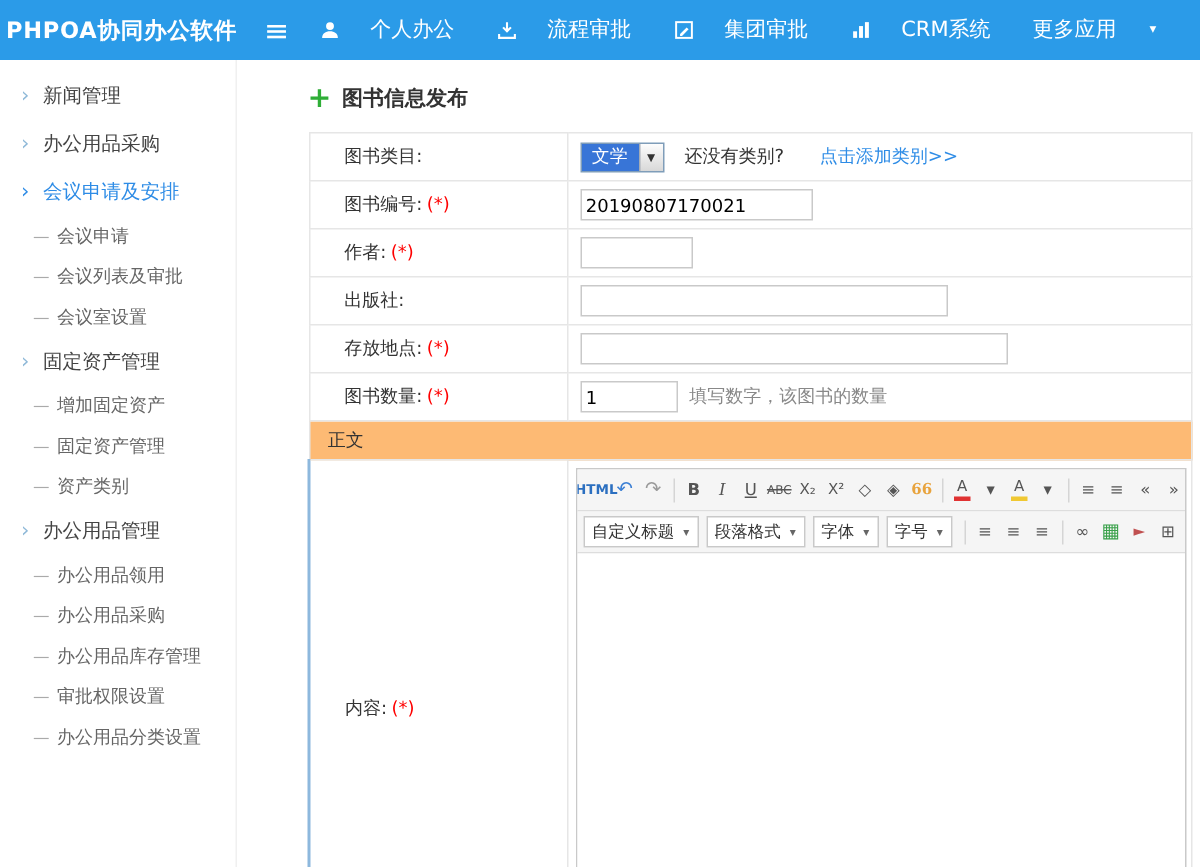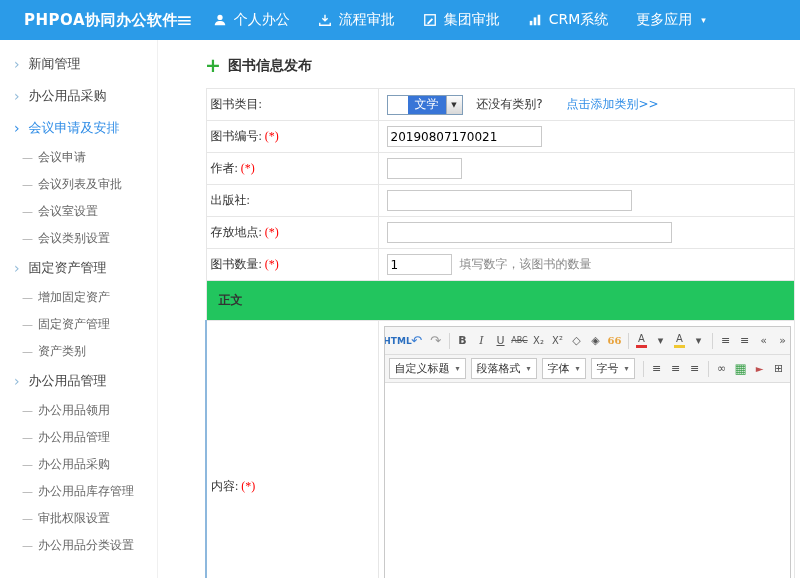--- a/index.html
+++ b/index.html
@@ -1,24 +1,24 @@
 <!DOCTYPE html>
 <html style="--topbar: #2b9be8; --accent: #2e8ce6; --link: #2e8ce6; --required: #fe0000; --active-sub: #6db9f0; --plus: #2fae37; --quote-orange: #e8a33d;"><head>
 <meta charset="utf-8">
 <style>
   * { margin:0; padding:0; box-sizing:border-box; }
   html,body { width:800px; height:578px; overflow:hidden; background:#fff;
               font-family:"DejaVu Sans","Liberation Sans",sans-serif; }
 
   
   .topbar { height:40px; background:var(--topbar,#2b9be8); display:flex; align-items:center; color:#fff; }
-  .logo   { width:168px; font-size:15px; font-weight:bold; padding-left:24px; letter-spacing:.5px; white-space:nowrap; }
+  .logo   { width:168px; font-size:15px; font-weight:bold; padding-left:4px; letter-spacing:.5px; white-space:nowrap; }
   .hamburger { font-size:20px; margin:0 20px 0 8px; cursor:pointer; line-height:1; }
   .nav    { display:flex; align-items:center; gap:28px; font-size:14px; }
-  .nav-item { display:flex; align-items:center; gap:7px; color:#fff; cursor:pointer; white-space:nowrap; }
+  .nav-item { display:flex; align-items:center; gap:20px; color:#fff; cursor:pointer; white-space:nowrap; }
   .nav-item svg { display:block; }
   .nav-caret { font-size:9px; margin-left:2px; }
 
   
   .layout { display:flex; height:538px; }
 
   
   .sidebar { width:158px; border-right:1px solid #f0f0f0; padding-top:8px; overflow:hidden; flex:0 0 158px; }
   .side-group { display:flex; align-items:center; gap:9px; padding:7px 0 7px 14px; font-size:13px; color:#444; cursor:pointer; white-space:nowrap; }
   .side-group .chev { color:#8fb9d8; font-size:14px; line-height:1; }
@@ -26,34 +26,34 @@
   .side-sub { padding:5px 0 5px 22px; font-size:12px; color:#666; cursor:pointer; white-space:nowrap; }
   .side-sub .dash { color:#aaa; margin-right:5px; font-size:11px; }
 
   
   main { flex:1; padding:16px 5px 0 47px; overflow:hidden; }
   .page-title { display:flex; align-items:center; gap:7px; font-size:14px; font-weight:bold; color:#333; margin-bottom:13px; }
   .plus { color:var(--plus,#2fae37); font-size:19px; font-weight:bold; line-height:1; }
 
   table.form { border-collapse:collapse; width:590px; font-size:12px; table-layout:fixed; }
   table.form td { border:1px solid #e6e6e6; }
-  td.lbl { width:172px; padding-left:4px; color:#333; height:32px; background:#fff;font-family:Liberation Serif, serif; }
+  td.lbl { width:172px; padding-left:23px; color:#333; height:32px; background:#fff; }
   em.req { color:var(--required,#fe0000); font-style:normal; margin-left:3px; }
   td.fld { padding:4px 8px; }
   input.txt { height:21px; border:1px solid #c9c9c9; font-size:12px; padding:0 3px; font-family:inherit; vertical-align:middle; }
   .w65{width:65px}.w75{width:75px}.w155{width:155px}.w245{width:245px}.w285{width:285px}
   .hint { color:#888; margin-left:8px; font-size:12px; }
   a.addlink { color:var(--link,#2e8ce6); text-decoration:none; font-size:12px; margin-left:20px; cursor:pointer; }
   .cat-hint { color:#333; margin-left:10px; font-size:12px; }
 
   .select-box { display:inline-flex; border:1px solid #7f9db9; height:20px; align-items:stretch; vertical-align:middle; cursor:pointer; background:#fff; }
-  .select-box .val { background:#3875d7; color:#fff; padding:0 7px; font-size:12px; display:flex; align-items:center;margin-left:20px; }
+  .select-box .val { background:#3875d7; color:#fff; padding:0 7px; font-size:12px; display:flex; align-items:center; }
   .select-box .arrow { width:16px; background:linear-gradient(#fdfdfd,#d8d8d8); border-left:1px solid #a5acb5; font-size:7px; display:flex; align-items:center; justify-content:center; color:#333; }
 
-  tr.section td { background:#22c55e; height:40px; padding-left:12px; font-weight:bold; color:#333; font-size:12px; }
+  tr.section td { background:#fdba74; height:26px; padding-left:12px; font-weight:normal; color:#333; font-size:12px; }
   tr.content { height:330px; }
   tr.content td.lbl { vertical-align:middle; border-left:2px solid #8db8dd; }
   tr.content td.fld { vertical-align:top; padding:5px; }
 
   
   .editor { width:407px; border:1px solid #c9c9c9; background:#fff; }
   .toolbar { background:#f5f5f5; border-bottom:1px solid #ddd; padding:3px 4px; display:flex; align-items:center; gap:1px; height:28px; overflow:hidden; white-space:nowrap; }
   .tbtn { min-width:18px; height:20px; display:inline-flex; align-items:center; justify-content:center; font-size:11px; color:#555; cursor:pointer; border:1px solid transparent; border-radius:2px; }
   .tbtn.html { color:#2b6fc0; font-size:9px; font-weight:bold; }
   .tbtn.undo { color:#3b7fd4; font-size:13px; }
@@ -140,36 +140,34 @@
       <span>办公用品采购</span>
     </div>
 
     <div class="side-group active">
       <span class="chev">›</span>
       <span>会议申请及安排</span>
     </div>
     <div class="side-sub"><span class="dash">—</span><span>会议申请</span></div>
     <div class="side-sub"><span class="dash">—</span><span>会议列表及审批</span></div>
     <div class="side-sub"><span class="dash">—</span><span>会议室设置</span></div>
-    <div class="side-sub"><span class="dash">—</span><span>会议类别设置</span></div>
 
     <div class="side-group">
       <span class="chev">›</span>
       <span>固定资产管理</span>
     </div>
     <div class="side-sub"><span class="dash">—</span><span>增加固定资产</span></div>
     <div class="side-sub"><span class="dash">—</span><span>固定资产管理</span></div>
     <div class="side-sub"><span class="dash">—</span><span>资产类别</span></div>
 
     <div class="side-group">
       <span class="chev">›</span>
       <span>办公用品管理</span>
     </div>
     <div class="side-sub"><span class="dash">—</span><span>办公用品领用</span></div>
-    <div class="side-sub"><span class="dash">—</span><span>办公用品管理</span></div>
     <div class="side-sub"><span class="dash">—</span><span>办公用品采购</span></div>
     <div class="side-sub"><span class="dash">—</span><span>办公用品库存管理</span></div>
     <div class="side-sub"><span class="dash">—</span><span>审批权限设置</span></div>
     <div class="side-sub"><span class="dash">—</span><span>办公用品分类设置</span></div>
 
   </aside>
 
   <main>
 
     <div class="page-title">

